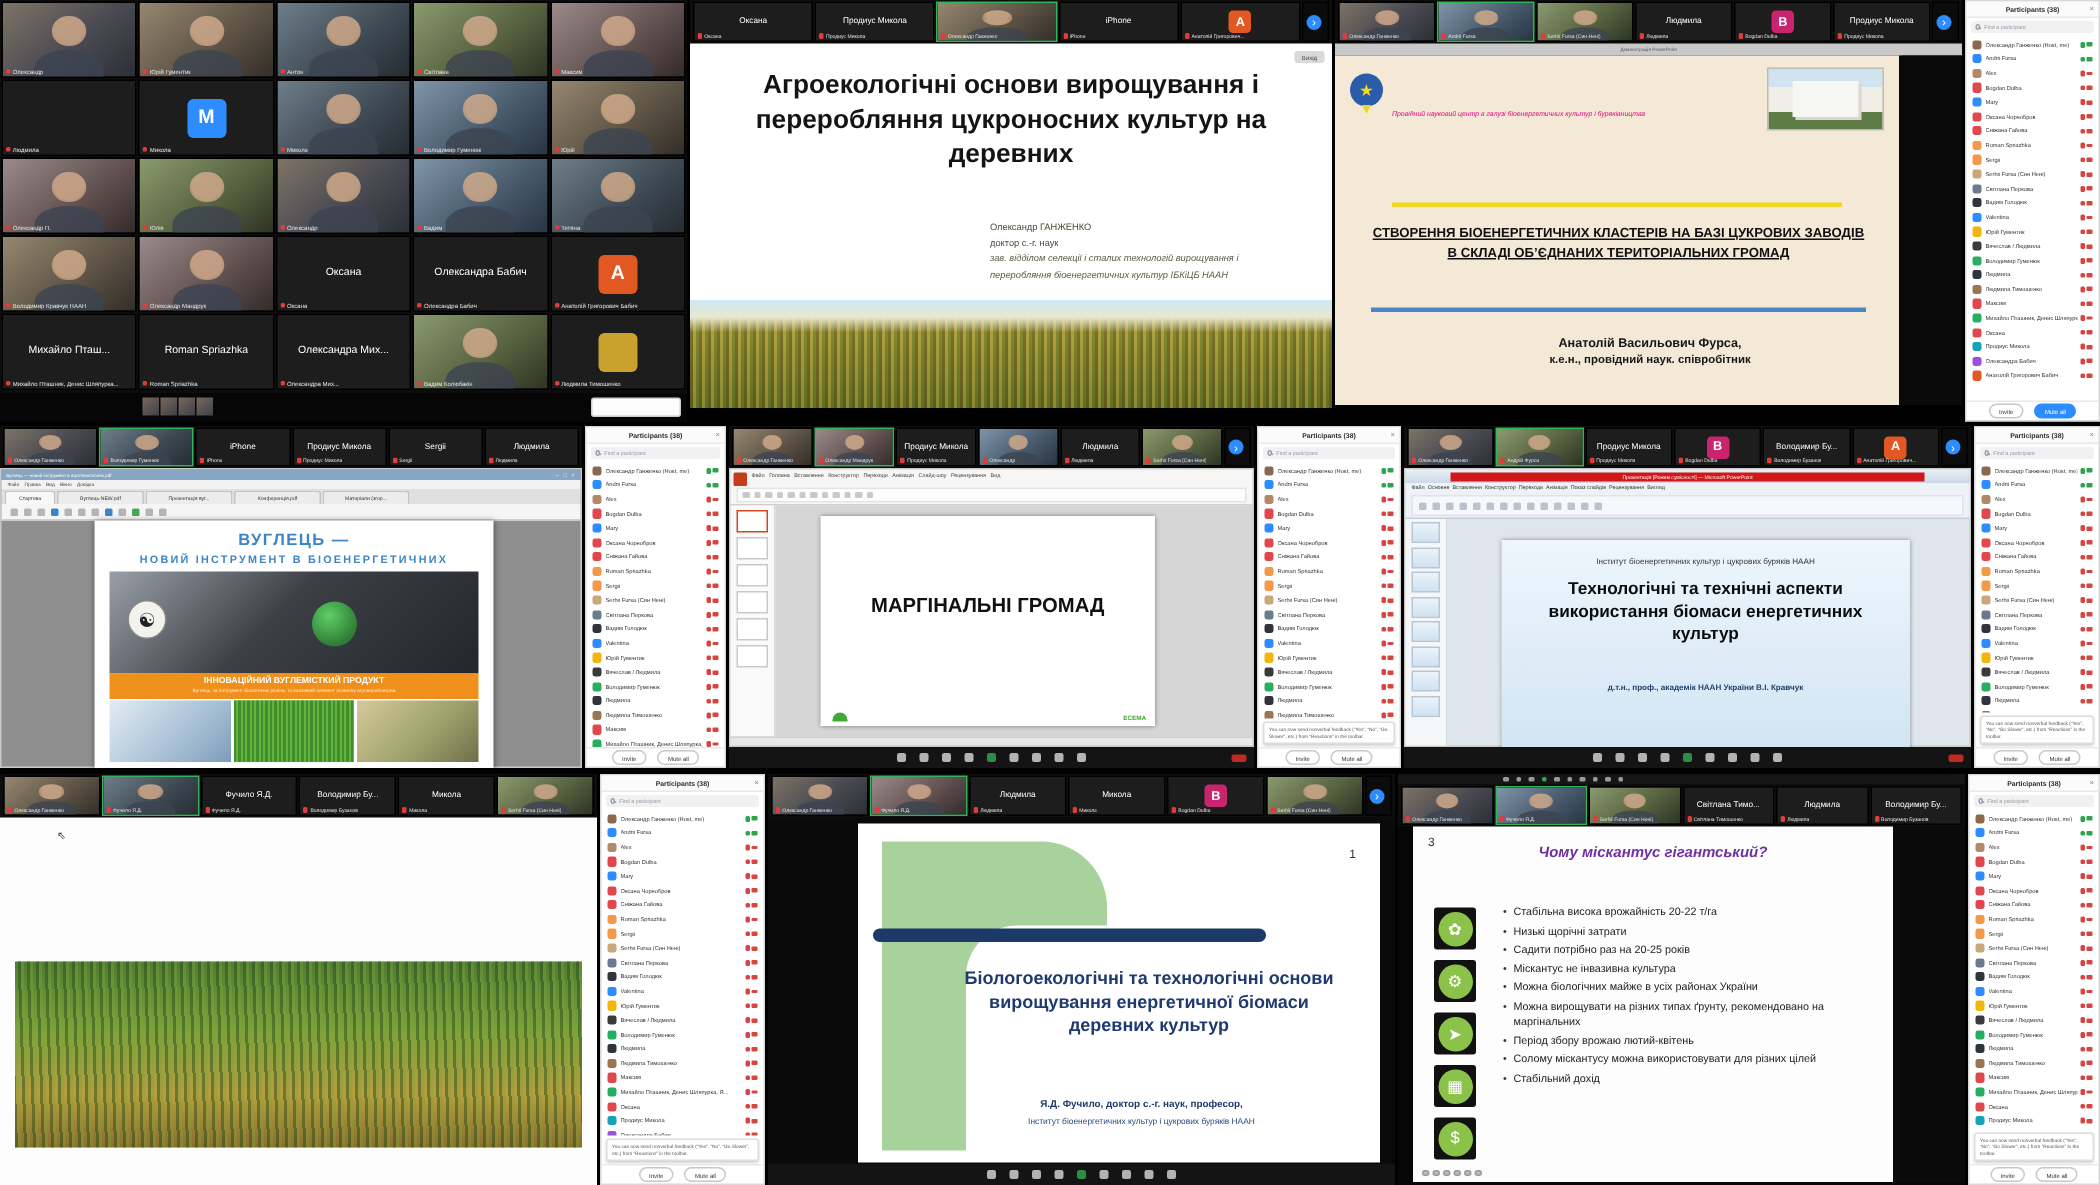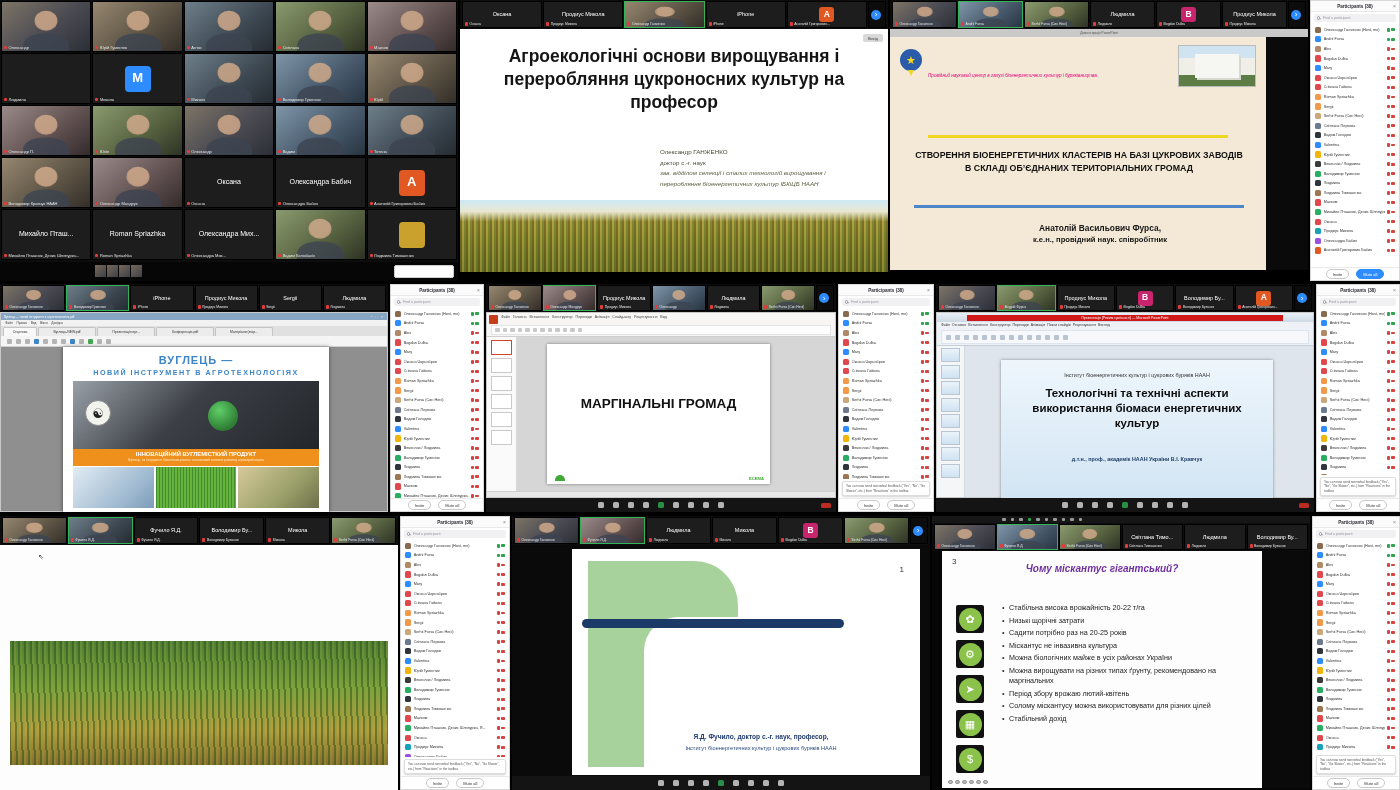--- a/index.html
+++ b/index.html
@@ -76,21 +76,21 @@
   .clu-slide{position:absolute;left:0;top:37px;bottom:0;width:378px;background:#f3e9d6;}
   .clu-black{position:absolute;right:0;top:37px;bottom:0;width:42px;background:#0a0a0a;}
   .clu-logo{position:absolute;left:10px;top:12px;width:22px;height:22px;border-radius:50%;background:#2a5caa;display:flex;align-items:center;justify-content:center;color:#f7d917;font-size:11px;}
   .clu-logo::after{content:"";position:absolute;left:8px;top:21px;border-left:3.5px solid transparent;border-right:3.5px solid transparent;border-top:6px solid #f0d722;}
   .clu-inst{position:absolute;left:38px;top:12px;width:250px;font-size:10px;font-weight:bold;color:#00a651;line-height:1.05;}
   .clu-sub{position:absolute;left:38px;top:36px;width:250px;font-size:4.6px;font-style:italic;color:#e6007e;}
   .clu-bldg{position:absolute;right:12px;top:8px;width:78px;height:42px;border:0.5px solid #bbb;background:
      linear-gradient(180deg,#cfe4f0 0 30%,#efefe8 30% 72%,#5e7d46 72% 100%);}
   .clu-bldg::after{content:"";position:absolute;left:16px;top:8px;width:44px;height:24px;background:#f6f6f2;box-shadow:2px 2px 0 #d8d8ce;}
   .clu-hr-y{position:absolute;left:38px;top:98px;width:300px;height:3px;background:#f0d722;}
-  .clu-title{position:absolute;left:22px;top:112px;width:334px;font-size:8.8px;font-weight:bold;color:#101010;text-align:center;line-height:1.45;}
+  .clu-title{position:absolute;left:22px;top:112px;width:334px;font-size:8.8px;font-weight:bold;color:#101010;text-align:center;line-height:1.45;text-decoration:underline;}
   .clu-hr-b{position:absolute;left:24px;top:168px;width:330px;height:3px;background:#4a86c8;}
   .clu-a1{position:absolute;left:60px;top:186px;width:300px;font-size:8.4px;font-weight:bold;color:#161616;text-align:center;}
   .clu-a2{position:absolute;left:60px;top:198px;width:300px;font-size:7.6px;font-weight:bold;color:#161616;text-align:center;}
 
   
   .pdf-app{position:absolute;left:0;top:28px;right:0;bottom:0;background:#8f8f8f;border:0.5px solid #c8c8c8;}
   .pdf-titlebar{height:7px;background:#87a6c4;color:#fff;font-size:3px;display:flex;align-items:center;padding:0 3px;}
   .pdf-win{margin-left:auto;letter-spacing:1px;font-size:3.5px;color:#e8eef5;}
   .pdf-menu{height:6px;background:#f2f2f2;color:#444;font-size:3.2px;display:flex;align-items:center;padding:0 4px;white-space:pre;}
   .pdf-tabs{height:10px;background:#e0e0e0;display:flex;gap:1px;padding:1px 2px 0;}
@@ -385,21 +385,21 @@
   </div>
 
   <div class="ztile" data-type="more">
     
     
   </div>
 </div>
     </div>
     <div class="slide" style="left:0;top:29px;right:0;bottom:0;">
       <span class="agro-exit">Вихід</span>
-      <div class="agro-title">Агроекологічні основи вирощування і переробляння цукроносних культур на професор</div>
+      <div class="agro-title">Агроекологічні основи вирощування і переробляння цукроносних культур на деревних</div>
       <div class="agro-author">
         <div class="ln">Олександр ГАНЖЕНКО</div>
         <div>
   <div class="ln">доктор с.-г. наук</div>
 
   <div class="ln">зав. відділом селекції і сталих технологій вирощування і</div>
 
   <div class="ln">переробляння біоенергетичних культур ІБКіЦБ НААН</div>
 </div>
       </div>
@@ -694,21 +694,21 @@
           <i></i>
           <i></i>
           <i class="b"></i>
           <i></i>
           <i class="g"></i>
           <i></i>
           <i></i>
         </div>
       <div class="vslide">
         <div class="vu-t1">ВУГЛЕЦЬ —</div>
-        <div class="vu-t2">НОВИЙ ІНСТРУМЕНТ В АГРОТЕХНОЛОГІЯХ</div>
+        <div class="vu-t2">НОВИЙ ІНСТРУМЕНТ В БІОЕНЕРГЕТИЧНИХ</div>
         <div class="vu-photo">
           <span class="vu-globe"></span>
           <span class="vu-logo">☯</span>
         </div>
         <div class="vu-banner">
           <b>ІННОВАЦІЙНИЙ ВУГЛЕМІСТКИЙ ПРОДУКТ</b>
           <span>Вуглець, як інструмент біологічних рішень та важливий елемент розвитку агровиробництва</span>
         </div>
         <div class="vu-imgs">
           <div class="vu-lab"></div>
@@ -1544,20 +1544,21 @@
     
     
   </div>
 </div>
     </div>
     <div class="wood-slide">
       <div class="wood-green"></div>
       <div class="wood-white"></div>
       <div class="wood-bar"></div>
       <div class="wood-page">1</div>
+      <div class="wood-title">Біологоекологічні та технологічні основи вирощування енергетичної біомаси деревних культур</div>
       <div class="wood-a1">Я.Д. Фучило, доктор с.-г. наук, професор,</div>
       <div class="wood-a2">Інститут біоенергетичних культур і цукрових буряків  НААН</div>
     </div>
     <div class="zbar">
       <i></i>
         <i></i>
         <i></i>
         <i></i>
         <i class="green"></i>
         <i></i>

